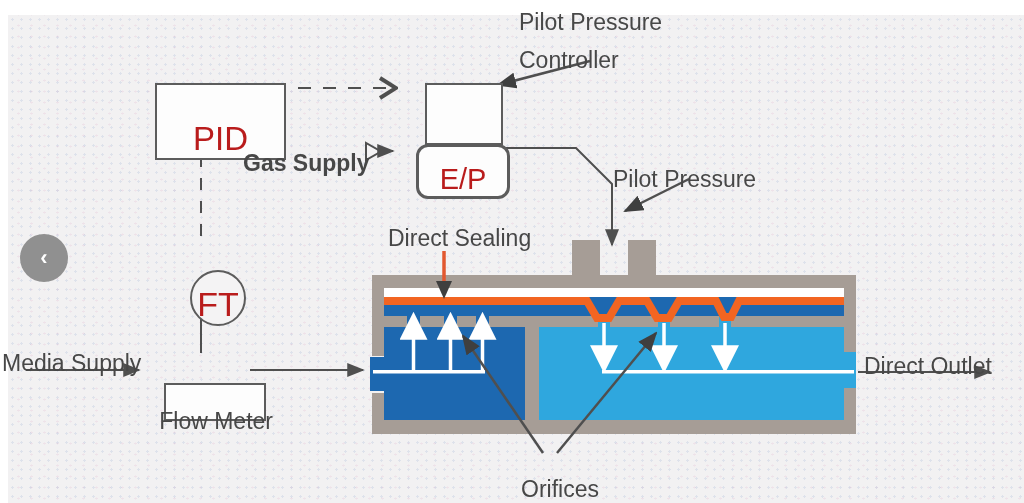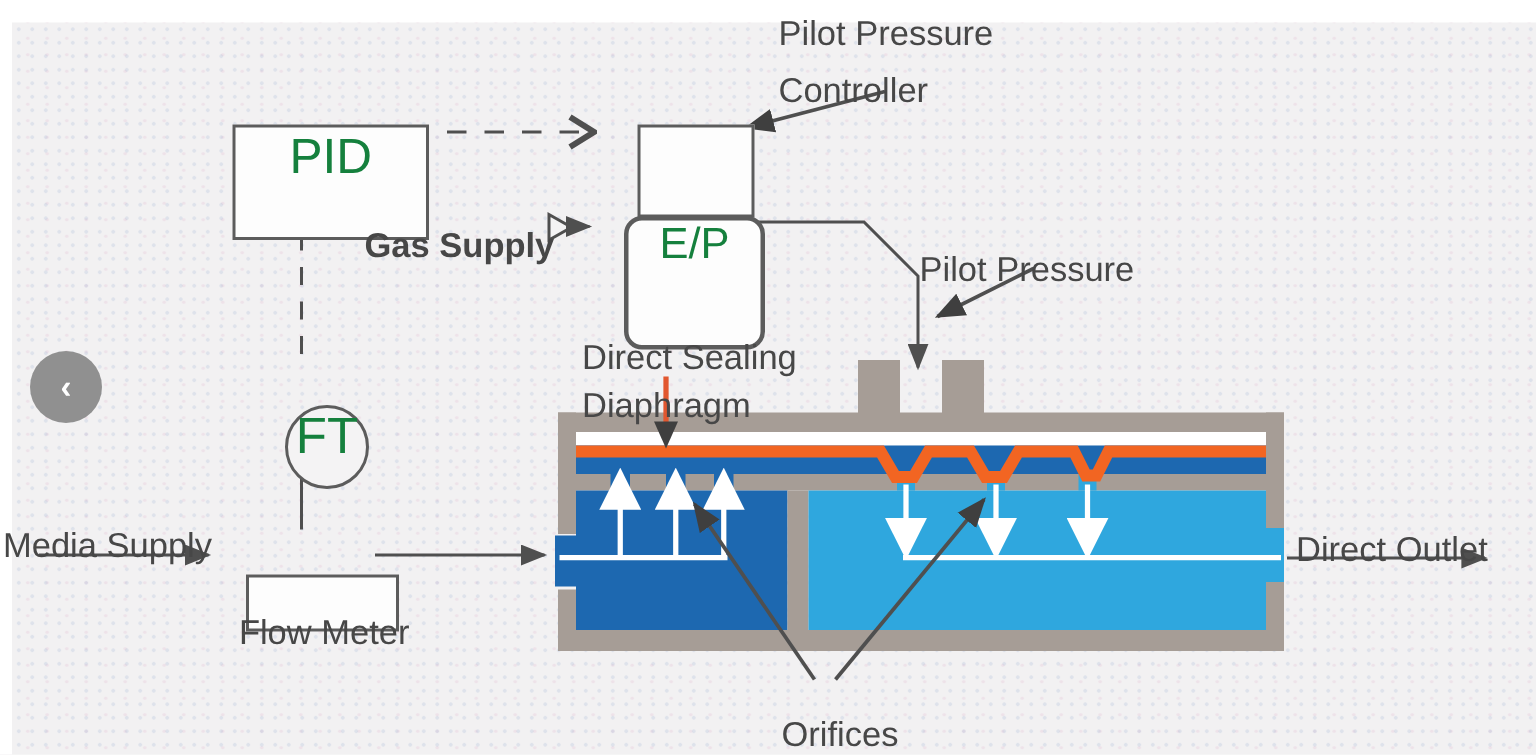--- a/index.html
+++ b/index.html
@@ -16,26 +16,26 @@
       radial-gradient(rgba(215,150,185,.16) 1px, transparent 1.4px);
     background-size:9px 9px, 13px 11px;
     background-position:0 0, 4px 5px;
   }
   .lbl{
     position:absolute;color:#474747;font-size:23px;line-height:24px;
     white-space:nowrap;letter-spacing:0px;
   }
   .box{
     position:absolute;background:#fdfdfd;border:2px solid #5c5c5c;
-    display:flex;align-items:flex-start;justify-content:center;
-    color:#15803d;box-sizing:border-box;
+    display:flex;align-items:flex-end;justify-content:center;
+    color:#b91c1c;box-sizing:border-box;
   }
   #pid-box{left:147px;top:68px;width:131px;height:77px;font-size:33px;}
   #pilot-controller-box{left:417px;top:68px;width:78px;height:62px;}
-  #ep-box{left:408px;top:129px;width:94px;height:89px;border-radius:12px;border-width:3px;font-size:29px;}
+  #ep-box{left:408px;top:129px;width:94px;height:55px;border-radius:12px;border-width:3px;font-size:29px;}
   #ft-circle{left:182px;top:255px;width:56px;height:56px;border-radius:50%;font-size:34px;background:#f4f3f4;}
   #flow-meter-box{left:156px;top:368px;width:102px;height:38px;}
   #svg-layer{position:absolute;left:0;top:0;pointer-events:none;}
   .carousel-prev{
     position:absolute;left:20px;top:234px;width:48px;height:48px;border-radius:50%;
     background:#909090;border:none;cursor:pointer;
     display:flex;align-items:center;justify-content:center;
     color:#ffffff;font-size:22px;font-weight:bold;line-height:1;
   }
   .center{text-align:right;}
@@ -152,21 +152,20 @@
   <div class="box" id="flow-meter-box"></div>
 
   <div class="lbl" style="left:511px;top:-5px;">
     <div>Pilot Pressure</div>
     <div style="margin-top:14px;">Controller</div>
   </div>
   <div class="lbl" style="left:235px;top:136px;font-weight:bold;">Gas Supply</div>
   <div class="lbl" style="left:605px;top:152px;">Pilot Pressure</div>
   <div class="lbl" style="left:380px;top:197px;margin-top:14px;">
     <div>Direct Sealing</div>
-    <div style="margin-top:8px;">Diaphragm</div>
   </div>
   <div class="lbl" style="left:-6px;top:336px;">Media Supply</div>
   <div class="lbl center" style="left:135px;top:394px;width:130px;">Flow Meter</div>
   <div class="lbl" style="left:856px;top:339px;">Direct Outlet</div>
   <div class="lbl" style="left:513px;top:462px;">Orifices</div>
 </div>
 
 <button class="carousel-prev">
   <span>‹</span>
 </button>

